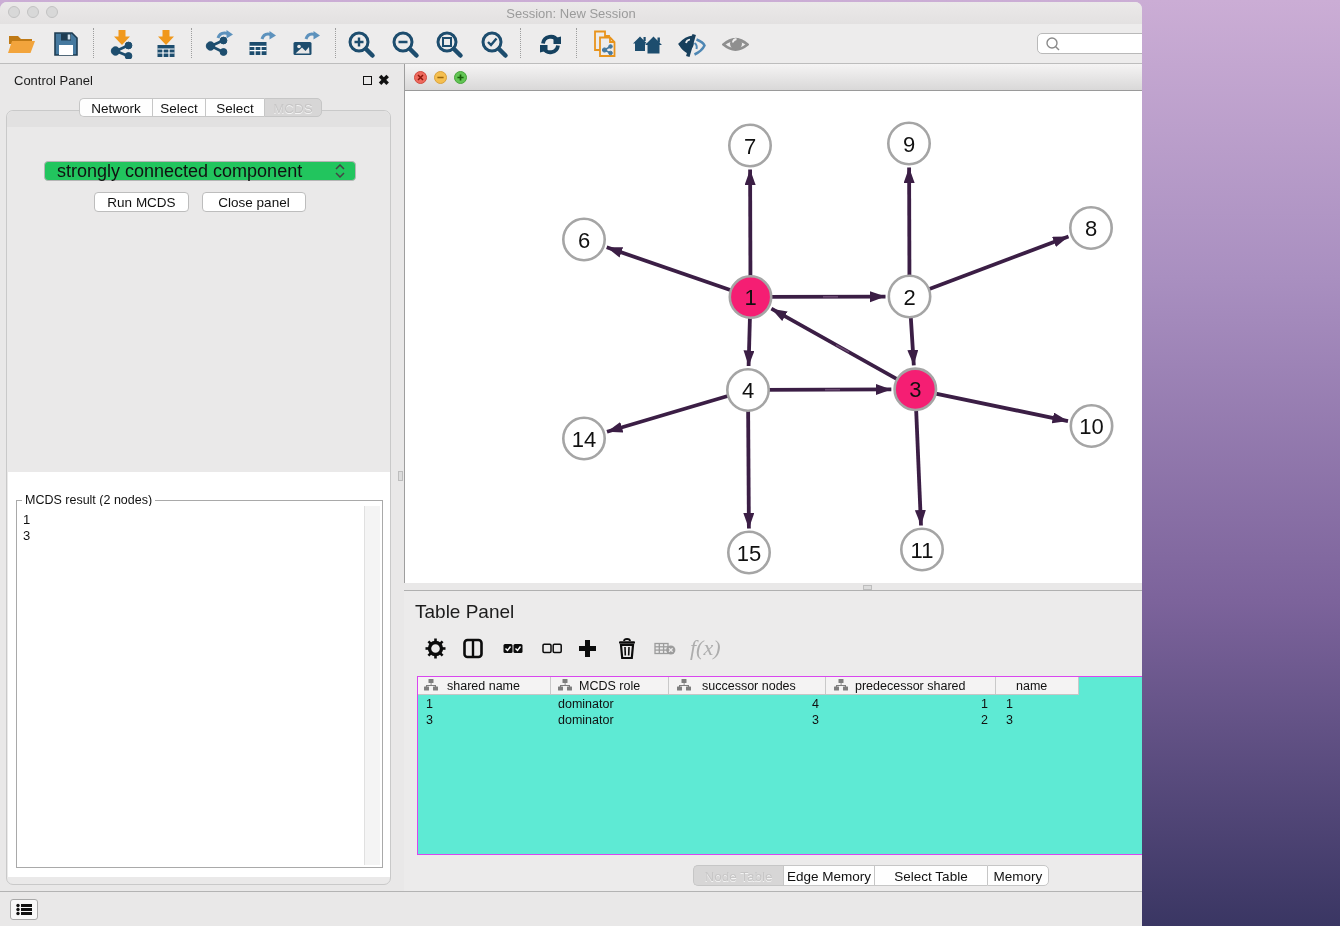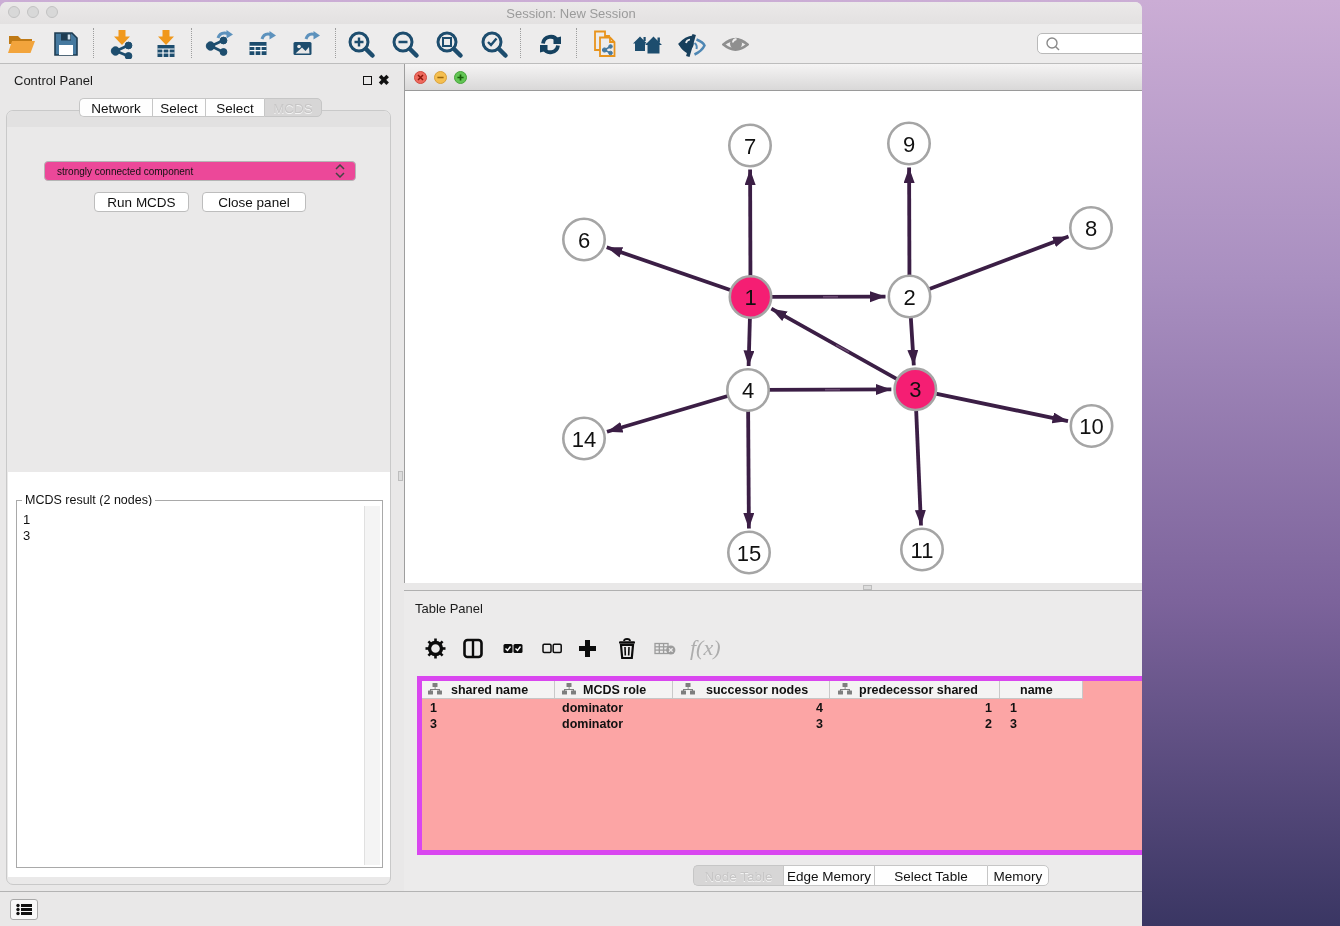--- a/index.html
+++ b/index.html
@@ -33,22 +33,22 @@
 #ctrlbox::before{content:"";position:absolute;left:0;top:0;width:100%;height:16px;
   background:#e2e1e1;border-radius:7px 7px 0 0;}
 .tabs{position:absolute;display:flex;}
 .tab{height:19px;line-height:19px;text-align:center;font-size:13.5px;background:#fefefe;
   border:1px solid #c6c6c6;box-sizing:border-box;border-right:none;color:#111;}
 .tab:first-child{border-radius:5px 0 0 5px;}
 .tab:last-child{border-right:1px solid #c6c6c6;border-radius:0 5px 5px 0;}
 .tab.sel{background:#d7d6d6;color:#c7c6c6;text-shadow:0 1px 0 #f4f4f4;}
 #ctabs{left:79px;top:34px;}
 #optlabel{position:absolute;left:0;top:73px;width:394px;text-align:center;font-size:14px;color:#111;}
-#dropdown{position:absolute;left:44px;top:97px;width:312px;height:20px;background:#ec4899;
-  border:1px solid #b5b5b5;border-radius:4px;box-sizing:border-box;font-size:10px;color:#111;
+#dropdown{position:absolute;left:44px;top:97px;width:312px;height:20px;background:#22c55e;
+  border:1px solid #b5b5b5;border-radius:4px;box-sizing:border-box;font-size:18px;color:#111;
   line-height:19px;padding-left:12px;}
 .btn{position:absolute;height:20px;background:#fff;border:1px solid #bdbdbd;border-radius:4px;
   box-sizing:border-box;font-size:13.5px;color:#111;text-align:center;line-height:19px;}
 #whitepanel{position:absolute;left:8px;top:408px;width:382px;height:405px;background:#fff;}
 #fieldset{position:absolute;left:16px;top:436px;width:367px;height:368px;
   border:1px solid #a9a9a9;box-sizing:border-box;}
 #fslegend{position:absolute;left:5px;top:-8px;background:#fff;padding:0 3px;
   font-size:12.5px;color:#111;}
 #fswhite{position:absolute;left:2px;top:5px;right:2px;bottom:2px;background:#fff;}
 #fsscroll{position:absolute;right:0;top:0;width:15px;height:100%;background:#f4f4f4;
@@ -59,23 +59,23 @@
   border-left:1px solid #9e9e9e;box-sizing:border-box;}
 #nettitle{position:absolute;left:0;top:0;width:100%;height:27px;
   background:linear-gradient(#f5f4f4,#d9d8d8);border-bottom:1px solid #9a9a9a;box-sizing:border-box;}
 #nettitle .t{position:absolute;top:6px;width:100%;text-align:center;font-weight:bold;
   font-size:13px;color:#111;}
 .mac{position:absolute;top:7px;width:13px;height:13px;border-radius:50%;box-sizing:border-box;}
 #netcanvas{position:absolute;left:0;top:27px;width:100%;height:492px;background:#fff;}
 
 #tablepanel{position:absolute;left:404px;top:588px;width:934px;height:301px;background:#ecebeb;
   border-top:1px solid #b0b0b0;box-sizing:border-box;}
-#tphead{position:absolute;left:11px;top:10px;font-size:13px;color:#1c1c1c;}
-#tptable{position:absolute;left:13px;top:85px;width:907px;height:179px;background:#fca5a5;
-  border:5px solid #d946ef;box-sizing:border-box;font-weight:bold;}
+#tphead{position:absolute;left:11px;top:10px;font-size:19px;color:#1c1c1c;}
+#tptable{position:absolute;left:13px;top:85px;width:907px;height:179px;background:#5eead4;
+  border:1px solid #d946ef;box-sizing:border-box;}
 #thead{position:absolute;left:0;top:0;width:661px;height:18px;background:#f4f3f3;
   border-bottom:1px solid #c6c6c6;border-right:1px solid #c9c9c9;box-sizing:border-box;}
 .hsep{position:absolute;top:0;height:17px;width:0;border-left:1px solid #c9c9c9;}
 .hlabel{position:absolute;top:2px;font-size:12.5px;color:#111;}
 .treei{position:absolute;top:2px;}
 .cell{position:absolute;font-size:12.5px;color:#111;}
 #tabs2{left:289px;top:274px;}
 #tabs2 .tab{height:21px;line-height:21px;}
 
 #statusbar{position:absolute;left:0;top:889px;width:1338px;height:35px;background:#e9e8e8;

